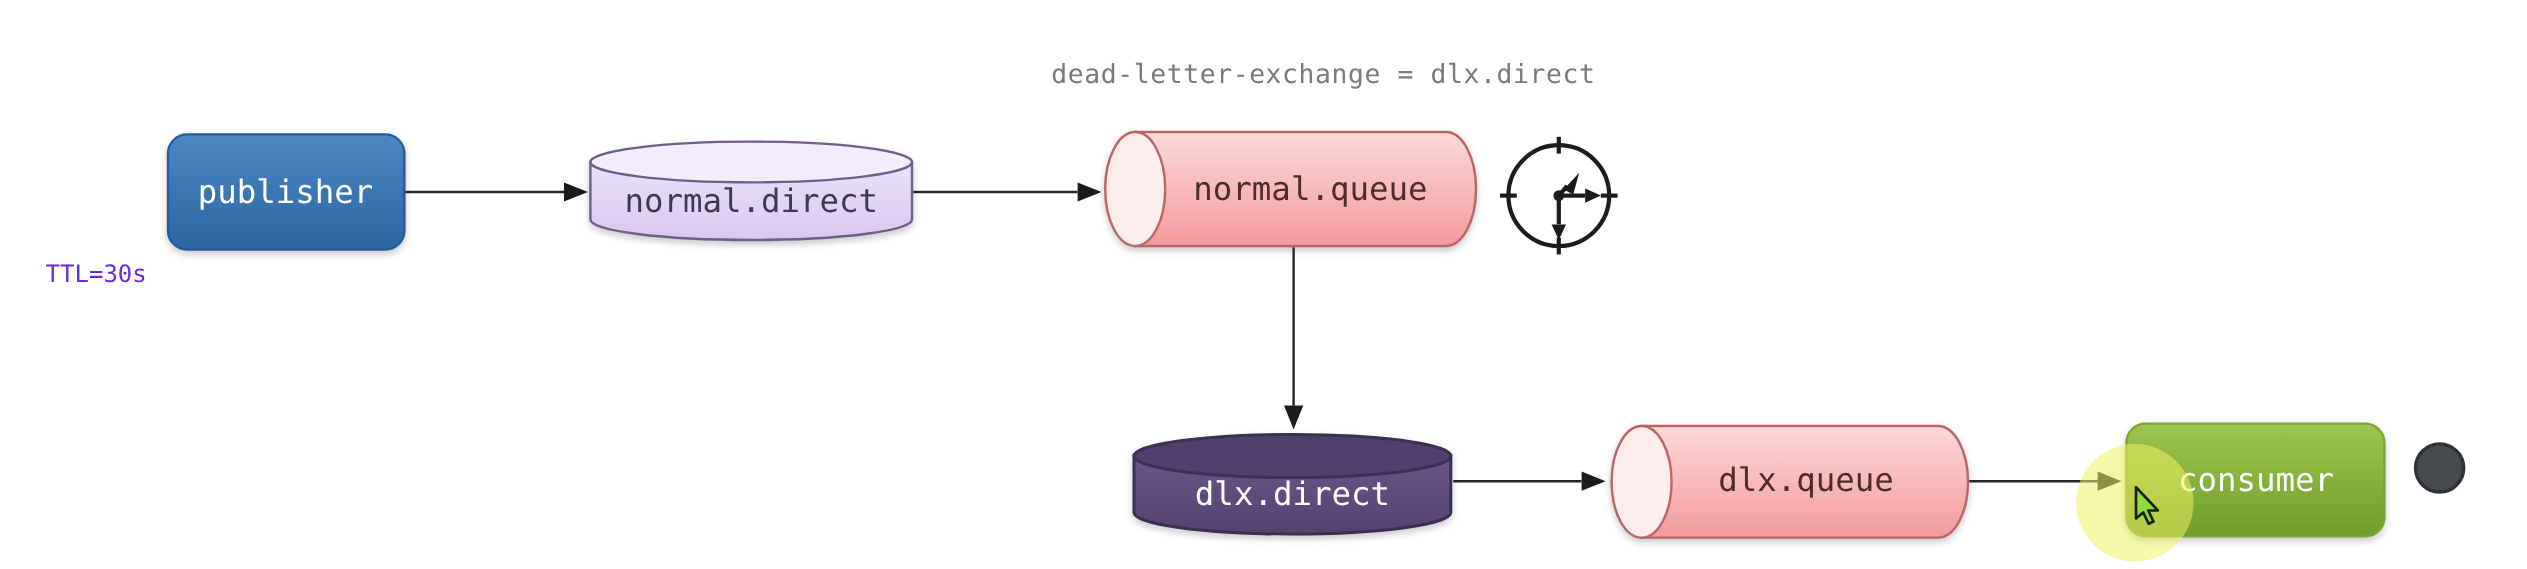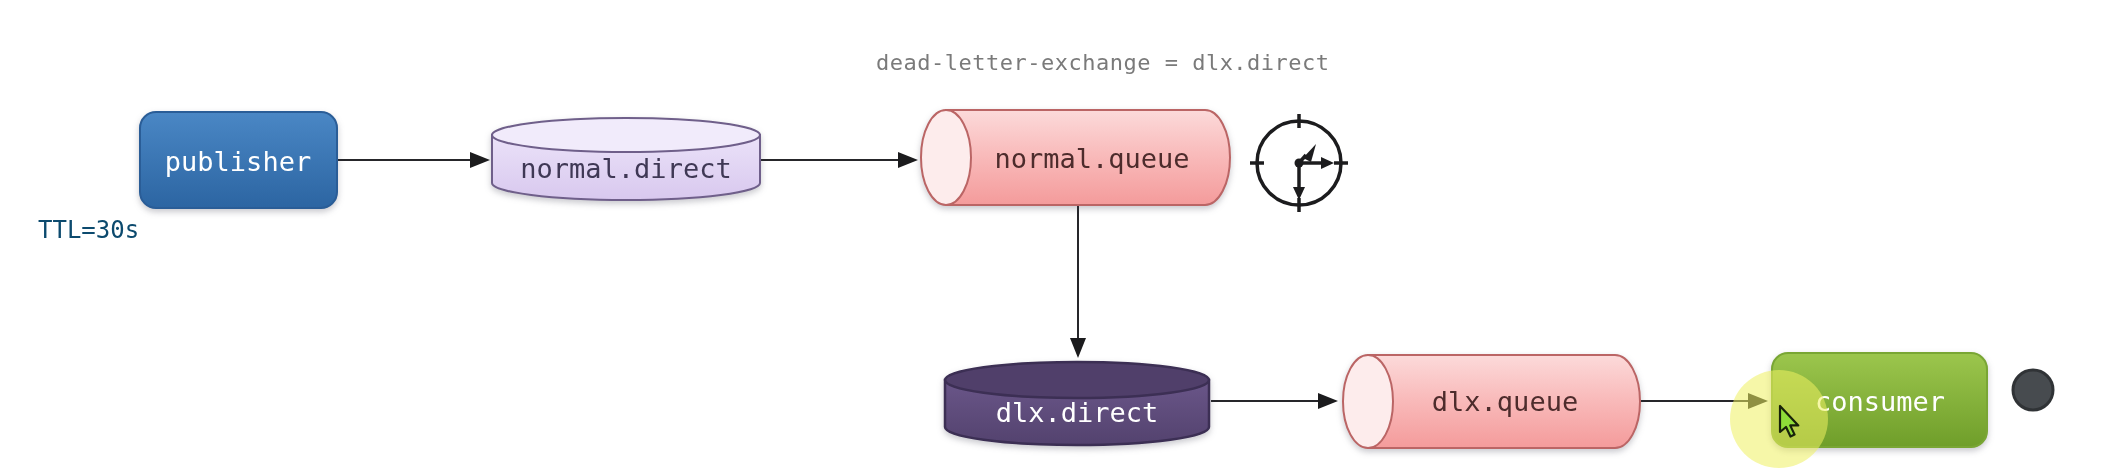--- a/index.html
+++ b/index.html
@@ -11,21 +11,21 @@
     font-family:"DejaVu Sans Mono","Liberation Mono",monospace;
   }
   .canvas svg{position:absolute;left:0;top:0;}
   .floating-label{
     position:absolute;
     color:#7a7a7a;
     white-space:pre;
     font-family:"DejaVu Sans Mono","Liberation Mono",monospace;
   }
   .policy-label{left:876px;top:50px;font-size:22px;letter-spacing:.5px;}
-  .ttl-label{left:38px;top:216px;font-size:24px;color:#0c4a6e;}
+  .ttl-label{left:38px;top:216px;font-size:20px;color:#6d28d9;}
   .node{filter:drop-shadow(0 3px 3px rgba(60,60,80,.28));}
   .edge{stroke:#26262a;stroke-width:2;}
   .node-text{
     font-family:"DejaVu Sans Mono","Liberation Mono",monospace;
     font-size:27px;
   }
 </style>
 </head>
 <body>
 

